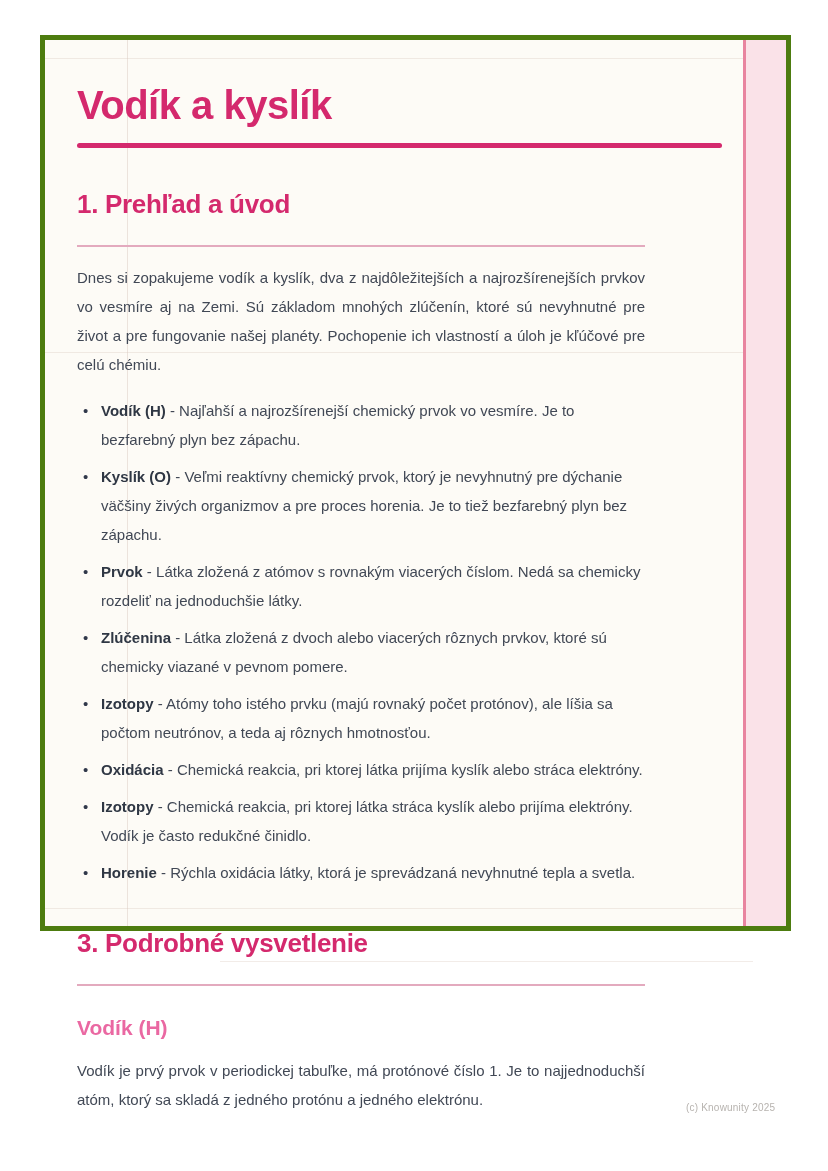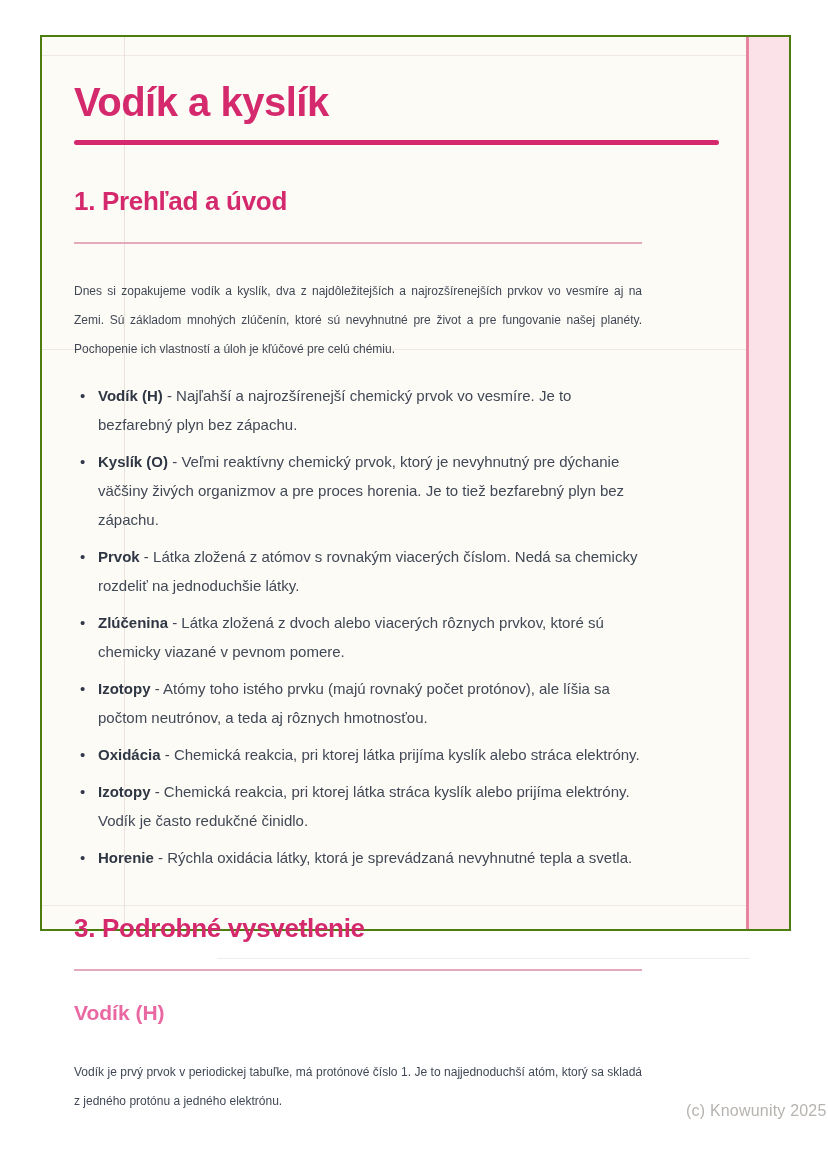--- a/index.html
+++ b/index.html
@@ -17,21 +17,21 @@
     height: 1171px;
     background: #ffffff;
   }
   .page {
     position: absolute;
     left: 40px;
     top: 35px;
     width: 751px;
     height: 896px;
     background: #fdfbf6;
-    border: 2px solid #4d7c0f;
+    border: 5px solid #4d7c0f;
     box-sizing: border-box;
   }
   .stripe {
     position: absolute;
     top: 0;
     right: 0;
     width: 43px;
     height: 100%;
     background: #fae2e8;
     border-left: 3px solid #e8849f;
@@ -84,23 +84,23 @@
     padding-bottom: 25px;
     border-bottom: 2px solid #e3aabe;
   }
   h3.sub {
     margin: 30px 0 0 0;
     font-size: 21px;
     font-weight: 700;
     color: #ea68a2;
   }
   p.body {
-    margin: 33px 0 0 0;
+    margin: 16px 0 0 0;
     width: 568px;
-    font-size: 12px;
+    font-size: 15px;
     line-height: 29px;
     color: #414855;
     text-align: justify;
   }
   ul.terms {
     margin: 17px 0 0 0;
     padding: 0;
     list-style: none;
   }
   ul.terms li {
@@ -119,21 +119,21 @@
   }
   .term {
     font-weight: 700;
     color: #2f3744;
   }
   .sep { white-space: pre; }
   .watermark {
     position: absolute;
     left: 686px;
     top: 1102px;
-    font-size: 16px;
+    font-size: 10px;
     color: #b7b3af;
     letter-spacing: 0.2px;
     z-index: 5;
     text-align: right;
   }
 </style>
 </head>
 <body>
 
 <div class="canvas">

